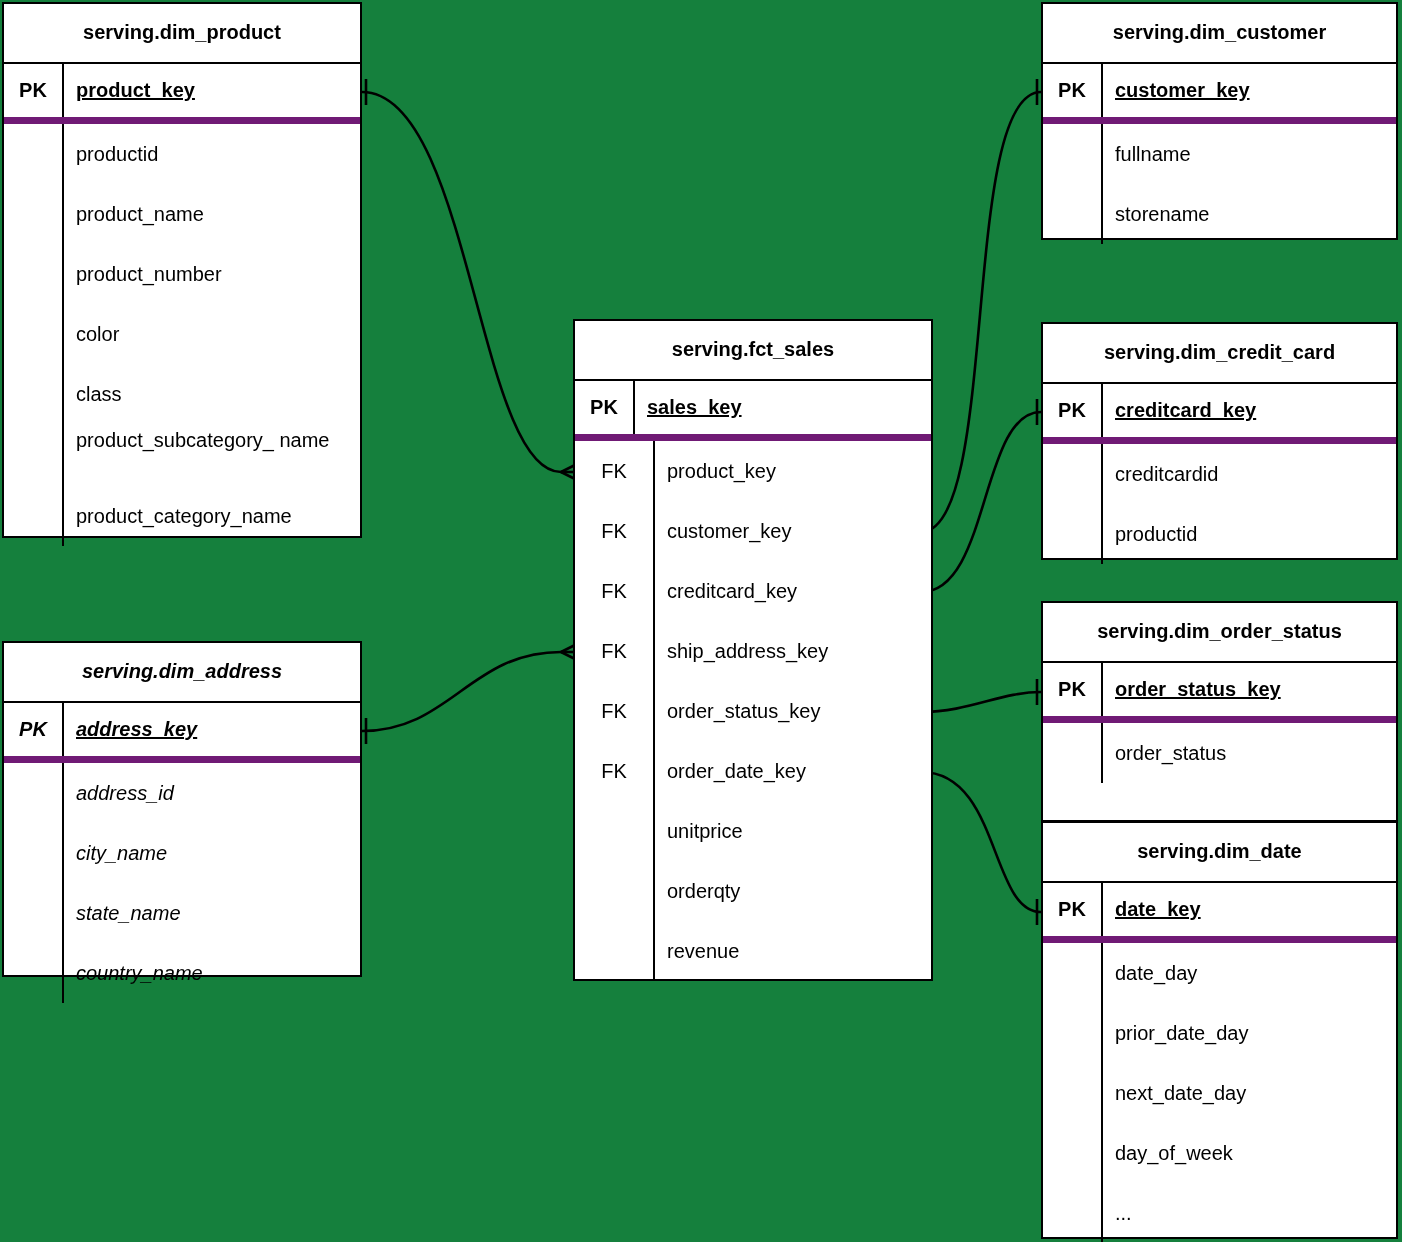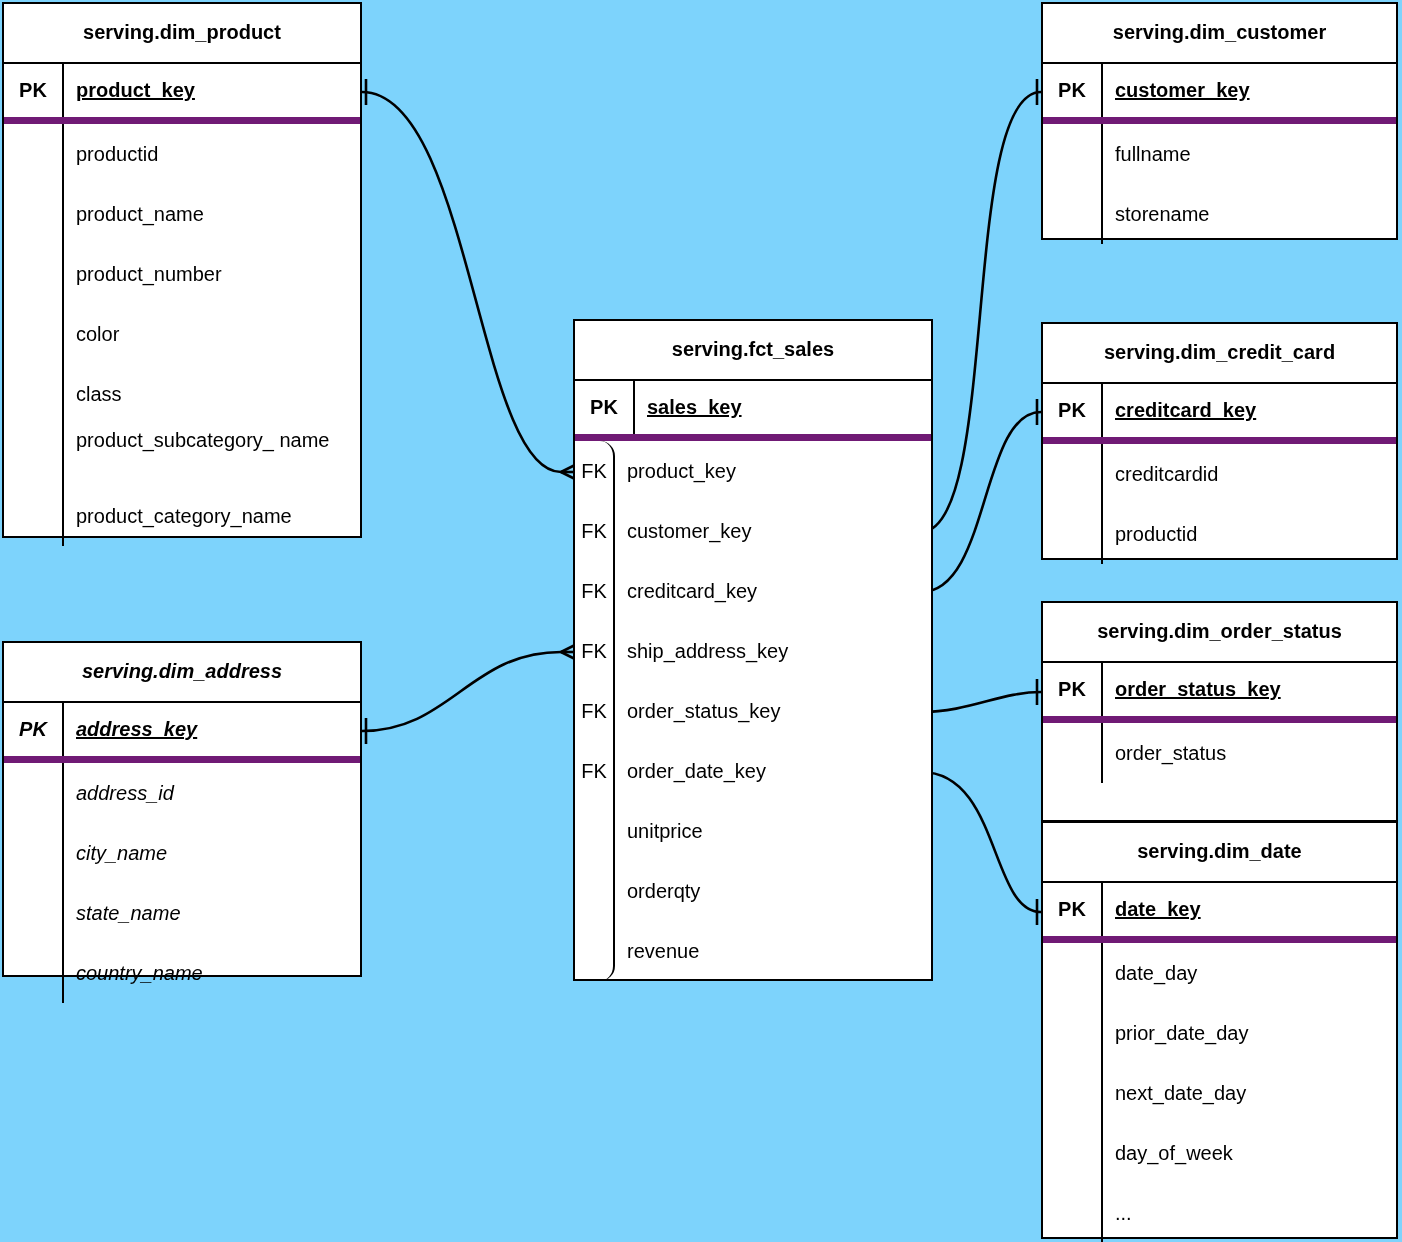--- a/index.html
+++ b/index.html
@@ -9,21 +9,21 @@
   }
   body {
     font-family: "Liberation Sans", sans-serif;
     color: #000000;
   }
   #canvas {
     position: relative;
     width: 1402px;
     height: 1242px;
     overflow: hidden;
-    background: #7dd3fc;
+    background: #15803d;
   }
   #edges {
     position: absolute;
     left: 0;
     top: 0;
     width: 1402px;
     height: 1242px;
     pointer-events: none;
   }
   .entity {
@@ -213,21 +213,21 @@
           </div>
         </div>
       </div>
       <div class="entity" style="left: 561px; top: 319px; width: 360px; height: 662px; margin-left: 12px;">
         <div class="entity-title">serving.fct_sales</div>
         <div class="row pkrow">
           <div class="keycol" style="width: 60px;">PK</div>
           <div class="namecol">sales_key</div>
         </div>
         <div class="attrblock">
-          <div class="keycol" style="width: 40px; border-radius: 15px;">
+          <div class="keycol" style="width: 80px;">
             <div class="kcell">FK</div>
             <div class="kcell">FK</div>
             <div class="kcell">FK</div>
             <div class="kcell">FK</div>
             <div class="kcell">FK</div>
             <div class="kcell">FK</div>
             <div class="kcell"></div>
             <div class="kcell"></div>
             <div class="kcell"></div>
           </div>

